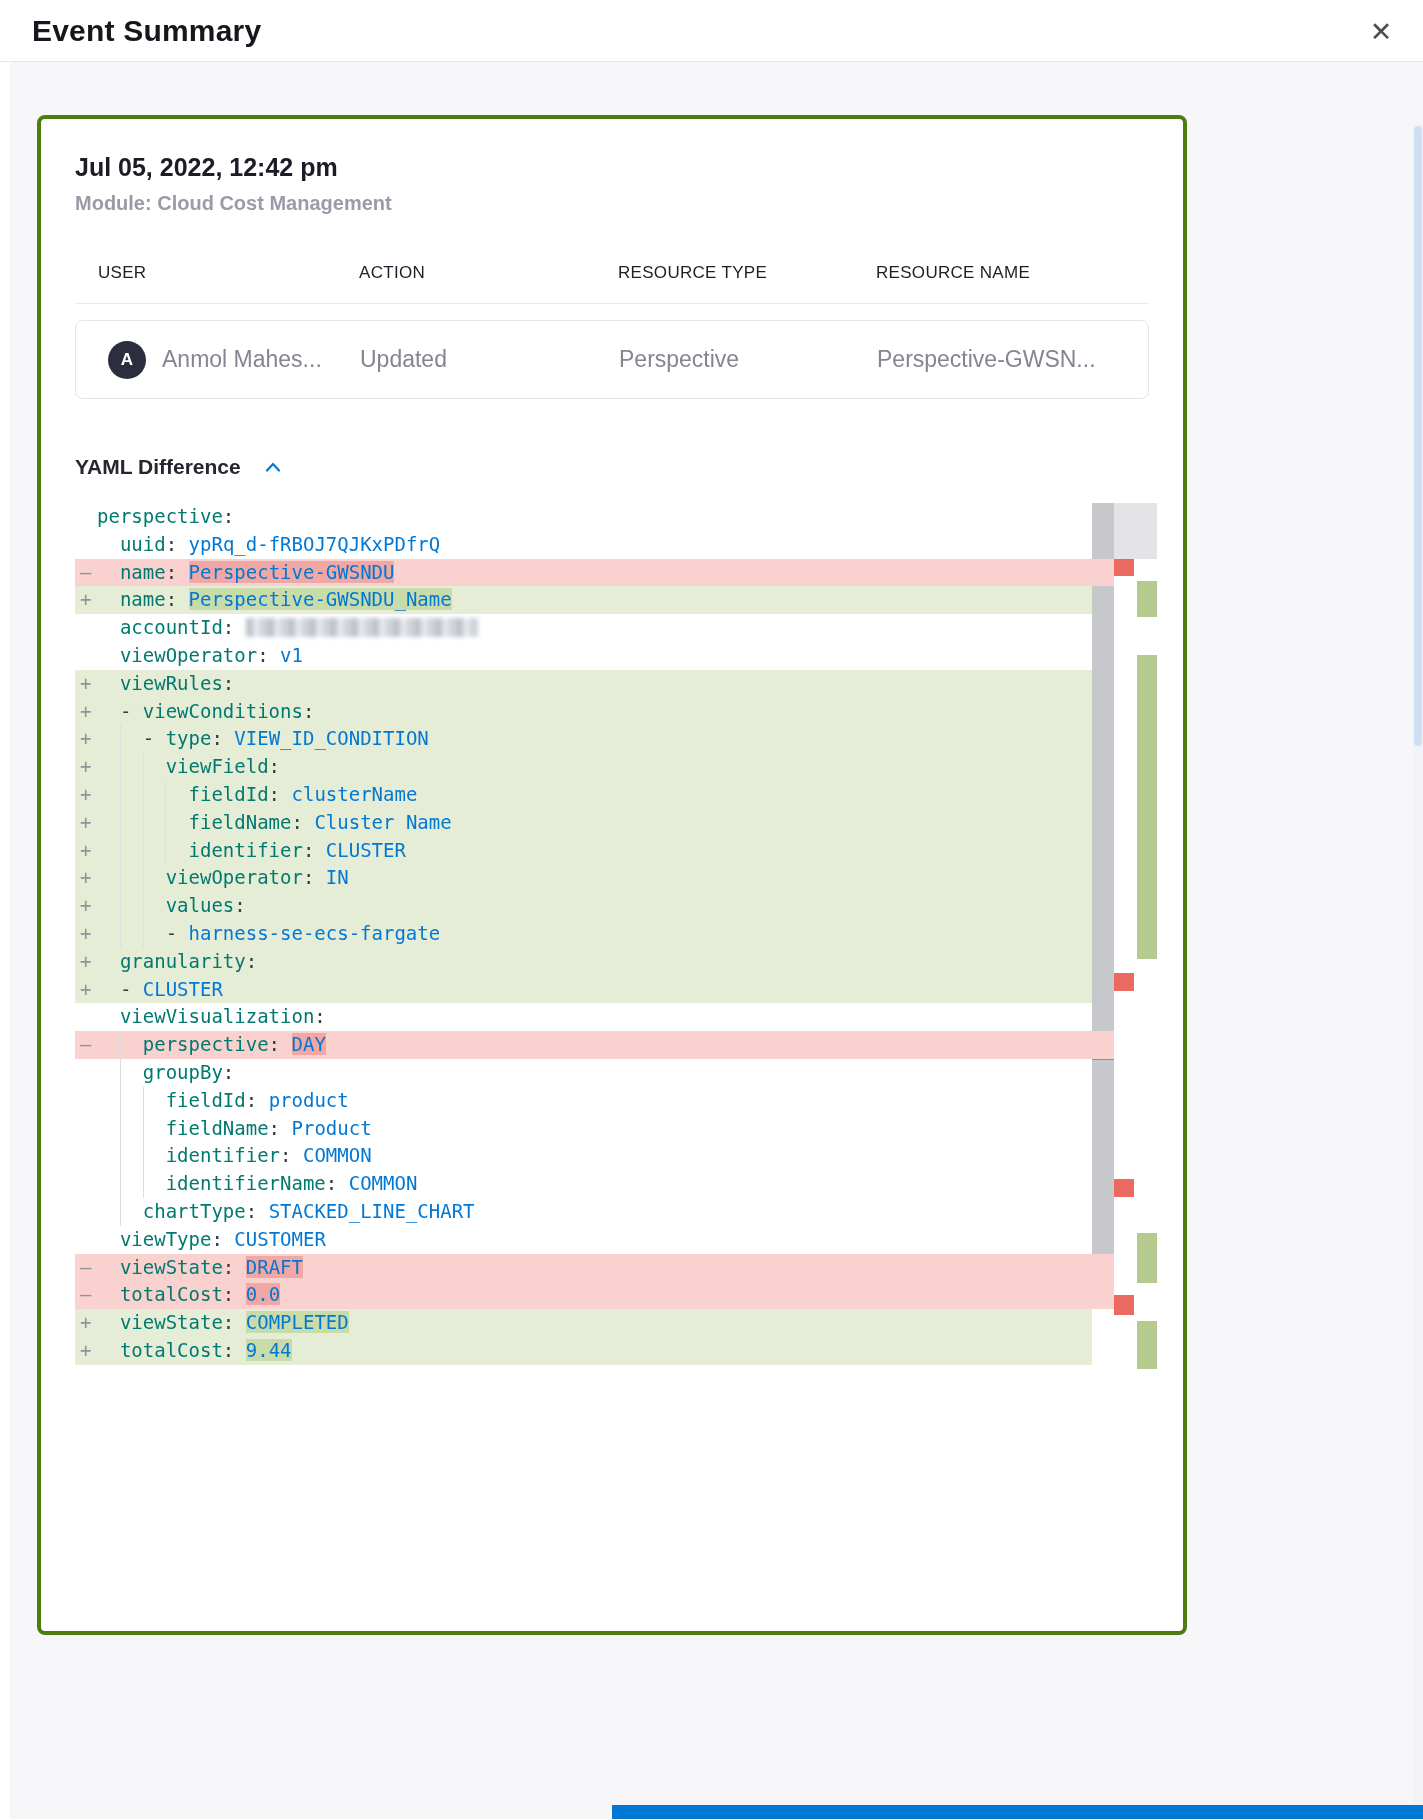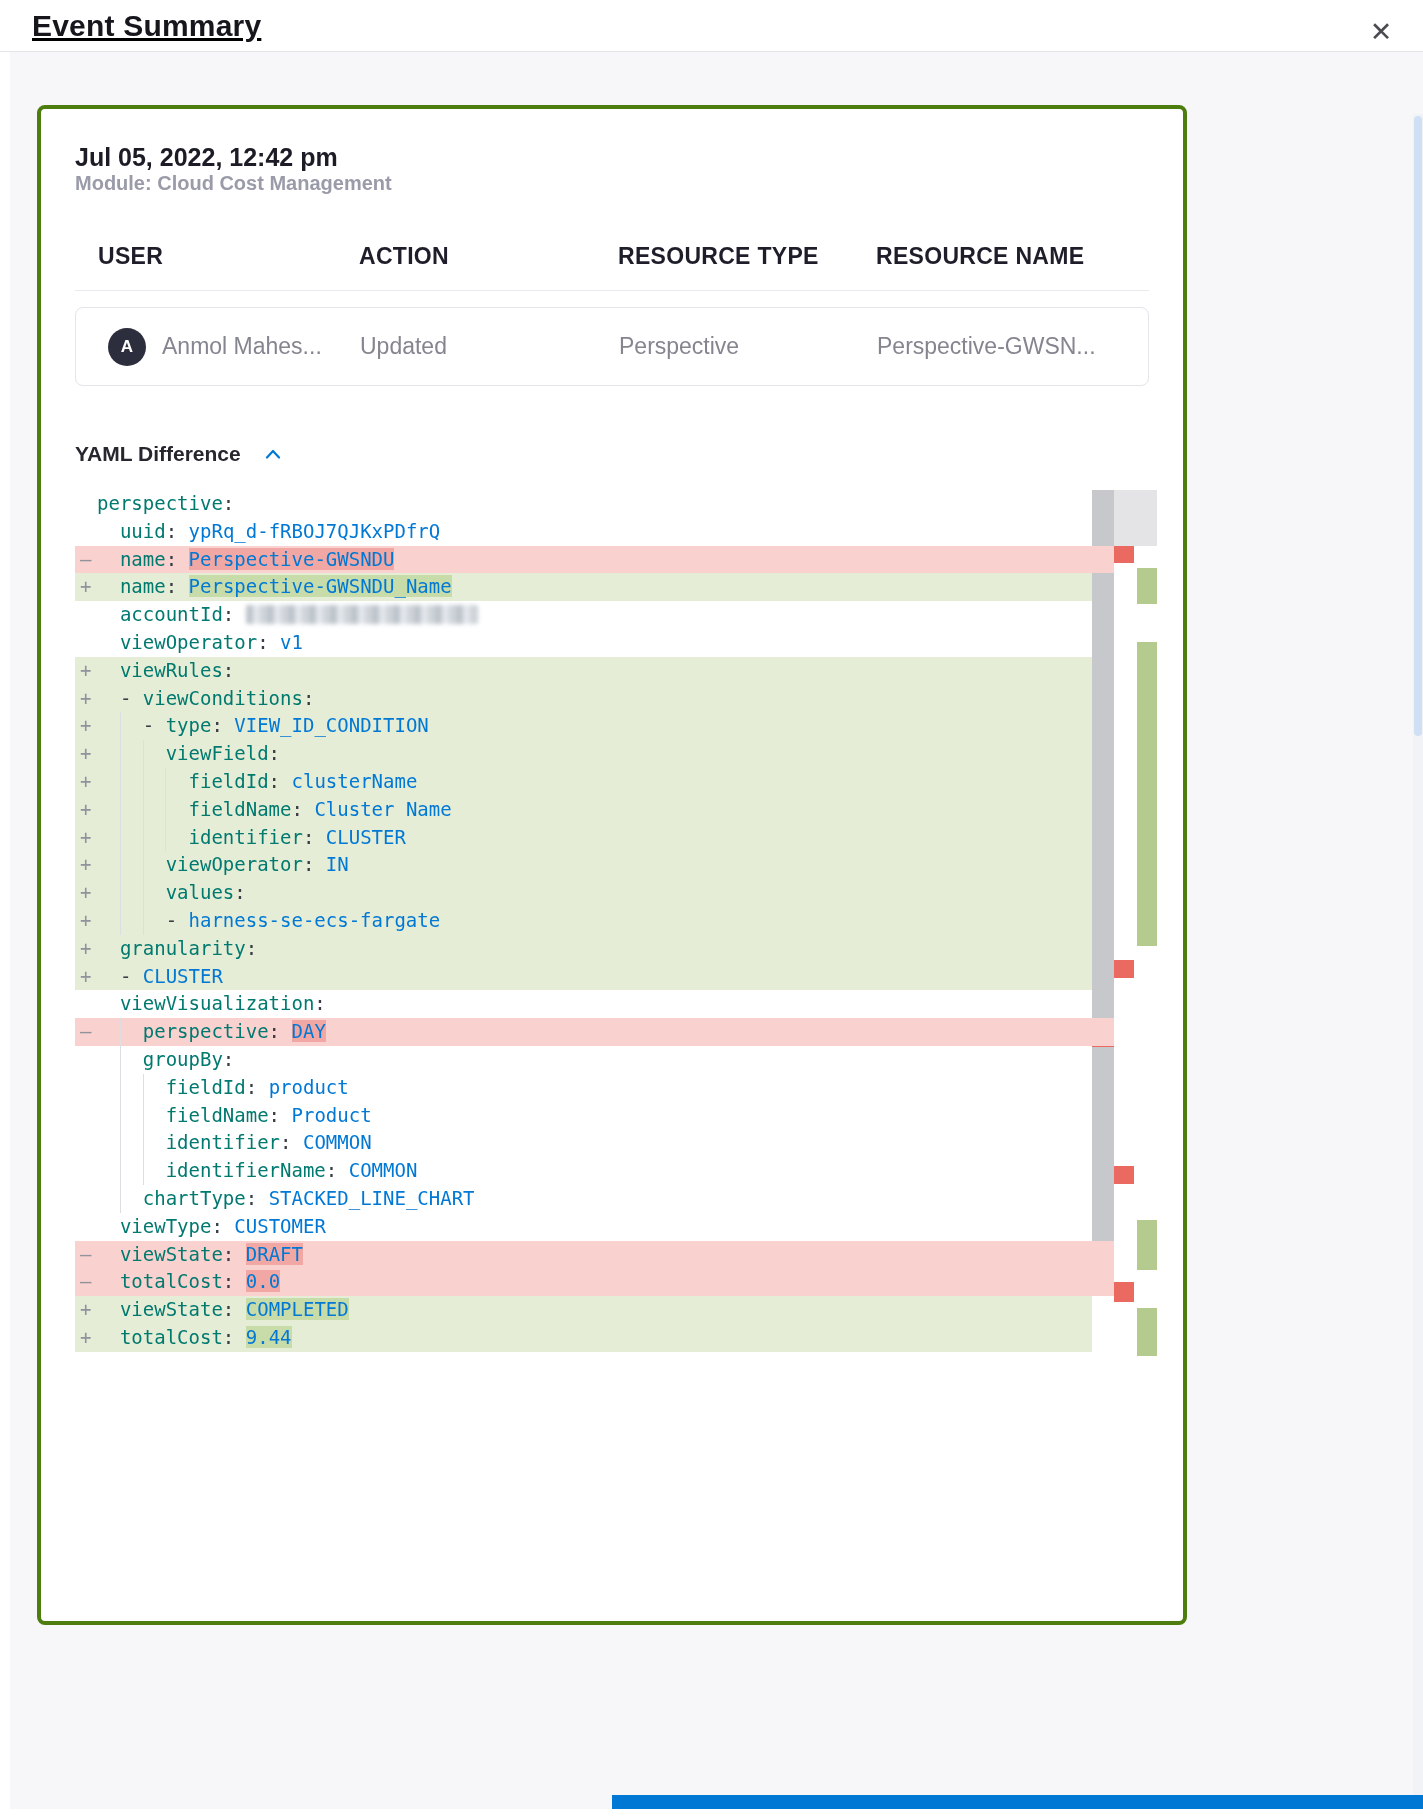--- a/index.html
+++ b/index.html
@@ -4,40 +4,40 @@
 <style>
   * { margin:0; padding:0; box-sizing:border-box; }
   html,body { width:1423px; height:1820px; overflow:hidden;
     font-family:"Liberation Sans", sans-serif; background:#ffffff; }
 
   :root{
     --accent:#0278d5; --key:#01796f; --val:#0278d5;
     --rm-bg:#f9d1cf; --rm-vh:#f1a7a3; --ad-bg:#e5edd6; --ad-vh:#c8dcaa;
   }
 
-  .topbar{ position:relative; height:52px; background:#fff;
-    border-bottom:1px solid #e4e4e8; display:flex; align-items:center;text-decoration:underline; }
+  .topbar{ position:relative; height:62px; background:#fff;
+    border-bottom:1px solid #e4e4e8; display:flex; align-items:center; }
   .topbar h1{ font-size:30px; font-weight:bold; color:#16161c; margin-left:32px; letter-spacing:.2px; }
   .close-btn{ position:absolute; right:24px; top:14px; width:36px; height:36px;
     border:none; background:transparent; font-size:27px; color:#4b4c52; cursor:pointer;
     line-height:36px; text-align:center; }
 
   .page{ position:relative; height:1757px; background:#f7f7f9; }
   .left-sliver{ position:absolute; left:0; top:0; bottom:0; width:10px; background:#ffffff; }
 
   .card{ position:absolute; left:37px; top:53px; width:1150px; height:1520px;
     background:#ffffff; border:4px solid #4d7c0f; border-radius:8px;
     padding:34px 34px 0 34px; }
 
   .ts{ font-size:25px; font-weight:bold; color:#1c1c26; }
-  .module{ font-size:20px; font-weight:bold; color:#9a9ba9; }
+  .module{ margin-top:10px; font-size:20px; font-weight:bold; color:#9a9ba9; }
 
   .tbl-head{ margin-top:48px; display:grid; grid-template-columns:261px 259px 258px 1fr;
     padding-left:23px; }
-  .tbl-head span{ font-size:23px; font-weight:bold; color:#1e1e2a; letter-spacing:.3px; }
+  .tbl-head span{ font-size:17px; font-weight:normal; color:#1e1e2a; letter-spacing:.3px; }
   .tbl-divider{ margin-top:20px; border-bottom:1px solid #e9e9ee; }
 
   .audit-row{ margin-top:16px; height:79px; border:1px solid #e4e4ea; border-radius:8px;
     display:grid; grid-template-columns:261px 259px 258px 1fr; align-items:center;
     padding-left:23px; background:#fff; }
   .cell{ font-size:23px; color:#84858f; }
   .user-cell{ display:flex; align-items:center; gap:16px; }
   .avatar{ width:38px; height:38px; margin-left:9px; border-radius:50%; background:#2c2e3e;
     color:#fff; font-size:17px; font-weight:bold; display:flex; align-items:center; justify-content:center; flex:none; }
 

